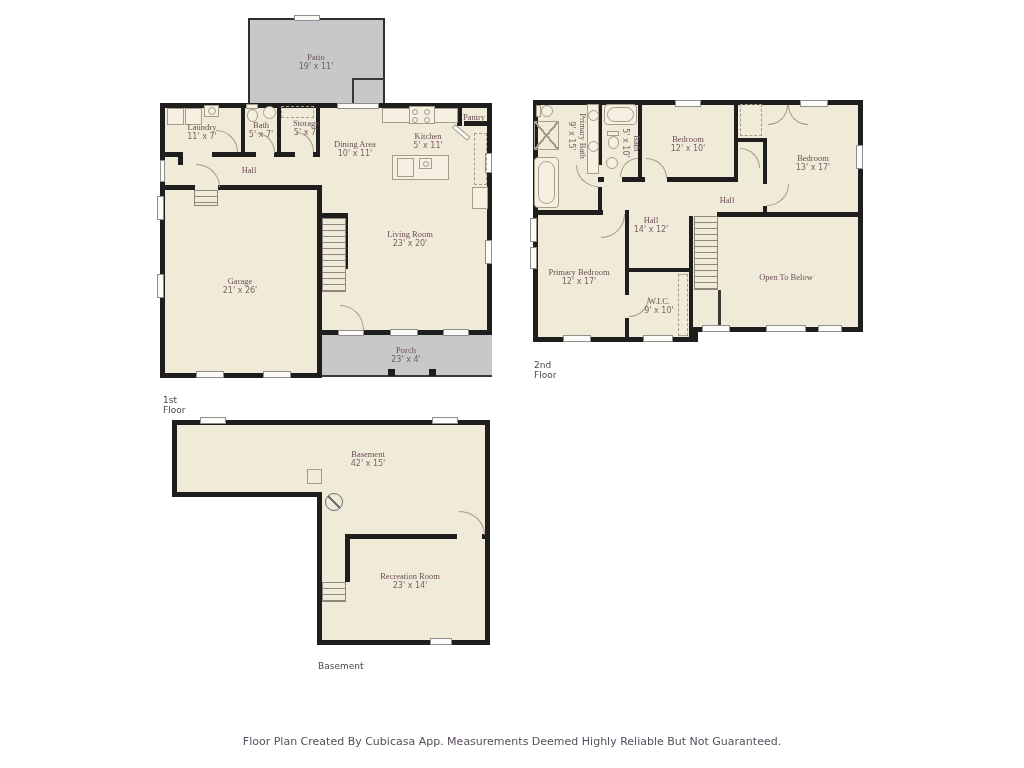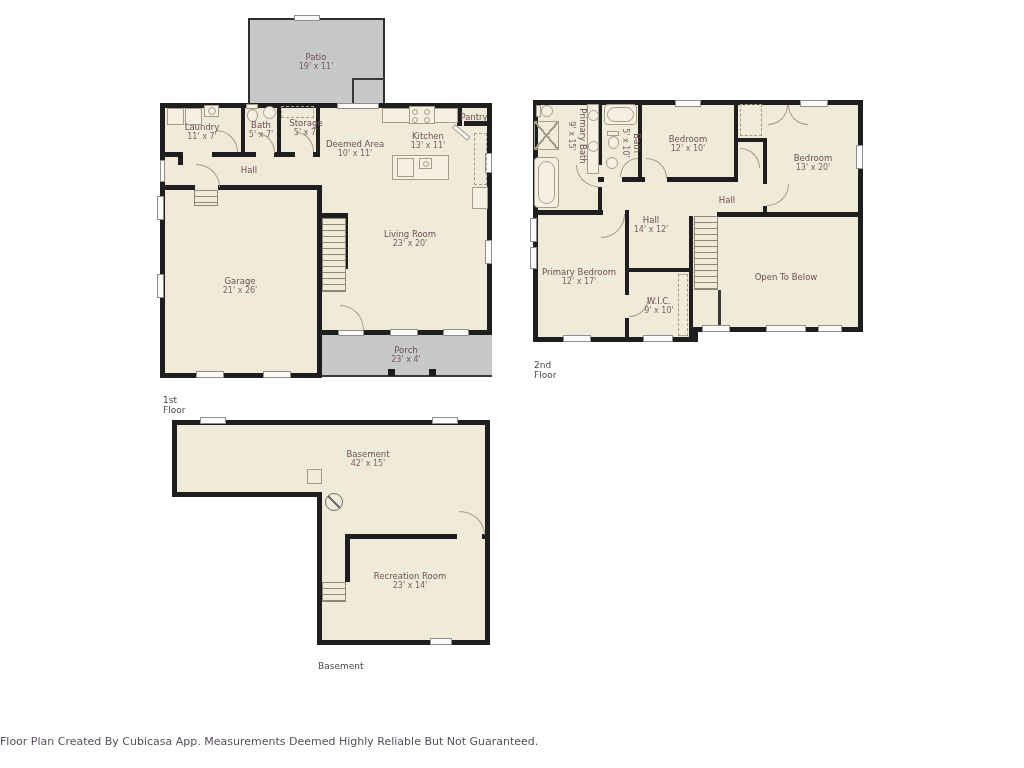--- a/index.html
+++ b/index.html
@@ -24,26 +24,26 @@
   .arc.sw { border-bottom:1px solid #a59c88; border-left:1px solid #a59c88; border-bottom-left-radius:100%; }
   .stairs { position:absolute; border:1px solid #90887a; background-color:#f0ead9;
             background-image:repeating-linear-gradient(to bottom, transparent 0, transparent 5px, #90887a 5px, #90887a 6px); }
   .xbox { position:absolute; border:1px solid #a59c88; background:
           linear-gradient(to top right, transparent 47%, #a59c88 47%, #a59c88 53%, transparent 53%),
           linear-gradient(to bottom right, transparent 47%, #a59c88 47%, #a59c88 53%, transparent 53%); }
   .elec { position:absolute; border:1px solid #6d6d6d; border-radius:50%; background:
           linear-gradient(45deg, transparent 45%, #6d6d6d 45%, #6d6d6d 55%, transparent 55%); }
   .leaf { position:absolute; background:#fcfbf8; border:1px solid #a59c88; transform-origin:left top; }
   .rl { position:absolute; transform:translate(-50%,-50%); text-align:center; color:#6d4e55; white-space:nowrap; }
-  .rl .nm { font-size:8.5px; line-height:10px; }
+  .rl .nm { font-size:8.5px; line-height:10px;font-family:Liberation Serif, serif; }
   .rl .dm { font-size:8px; line-height:10px; opacity:.88; }
   .rl.vert { writing-mode:vertical-rl; }
   .rl.vert .nm, .rl.vert .dm { line-height:11px; }
   .cap { position:absolute; font-size:9px; color:#4a4550; }
-  .foot { position:absolute; left:0; right:0; top:735px; text-align:left; font-size:11px; color:#584e5c; }
+  .foot { position:absolute; left:0; right:0; top:735px; text-align:center; font-size:11px; color:#584e5c; }
   .wm { position:absolute; left:8px; top:732px; font-size:26px; letter-spacing:1px; color:#8f8f8f; }
 </style>
 </head>
 <body>
 
 <div id="canvas">
 
   <div class="abs">
 
     <div class="out" style="left:248px;top:18px;width:137px;height:90px;border:2px solid #2f2f2f"></div>
@@ -134,26 +134,26 @@
       <div class="dm">5' x 7'</div>
     </div>
     <div class="rl" style="left:306px;top:128px">
       <div class="nm">Storage</div>
       <div class="dm">5' x 7'</div>
     </div>
     <div class="rl" style="left:249px;top:170px">
       <div class="nm">Hall</div>
     </div>
     <div class="rl" style="left:355px;top:149px">
-      <div class="nm">Deemed Area</div>
+      <div class="nm">Dining Area</div>
       <div class="dm">10' x 11'</div>
     </div>
     <div class="rl" style="left:428px;top:141px">
       <div class="nm">Kitchen</div>
-      <div class="dm">13' x 11'</div>
+      <div class="dm">5' x 11'</div>
     </div>
     <div class="rl" style="left:474px;top:117px">
       <div class="nm">Pantry</div>
     </div>
     <div class="rl" style="left:240px;top:286px">
       <div class="nm">Garage</div>
       <div class="dm">21' x 26'</div>
     </div>
     <div class="rl" style="left:410px;top:239px">
       <div class="nm">Living Room</div>
@@ -241,21 +241,21 @@
     <div class="rl vert" style="left:631px;top:143px">
       <div class="nm">Bath</div>
       <div class="dm">5' x 10'</div>
     </div>
     <div class="rl" style="left:688px;top:144px">
       <div class="nm">Bedroom</div>
       <div class="dm">12' x 10'</div>
     </div>
     <div class="rl" style="left:813px;top:163px">
       <div class="nm">Bedroom</div>
-      <div class="dm">13' x 20'</div>
+      <div class="dm">13' x 17'</div>
     </div>
     <div class="rl" style="left:727px;top:200px">
       <div class="nm">Hall</div>
     </div>
     <div class="rl" style="left:651px;top:225px">
       <div class="nm">Hall</div>
       <div class="dm">14' x 12'</div>
     </div>
     <div class="rl" style="left:579px;top:277px">
       <div class="nm">Primary Bedroom</div>

